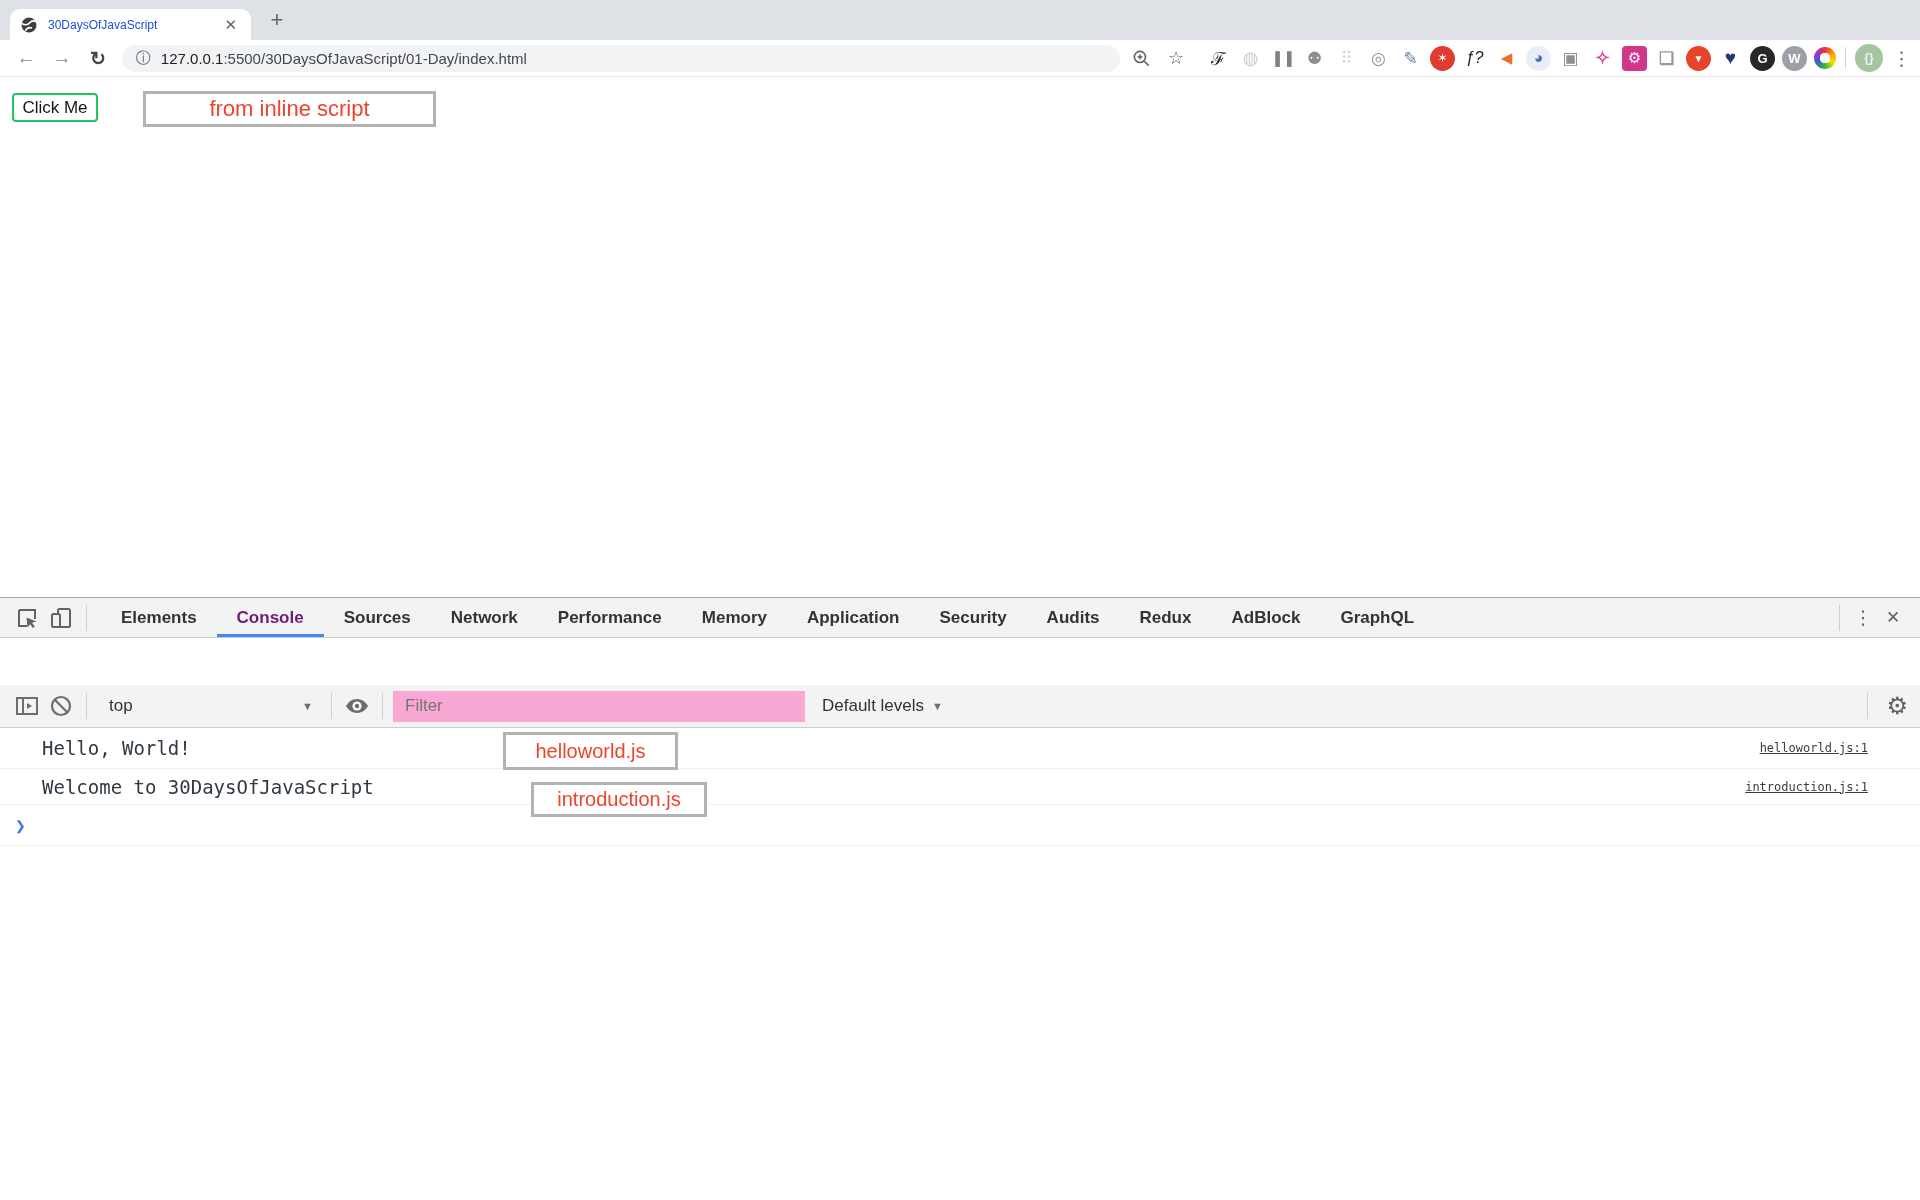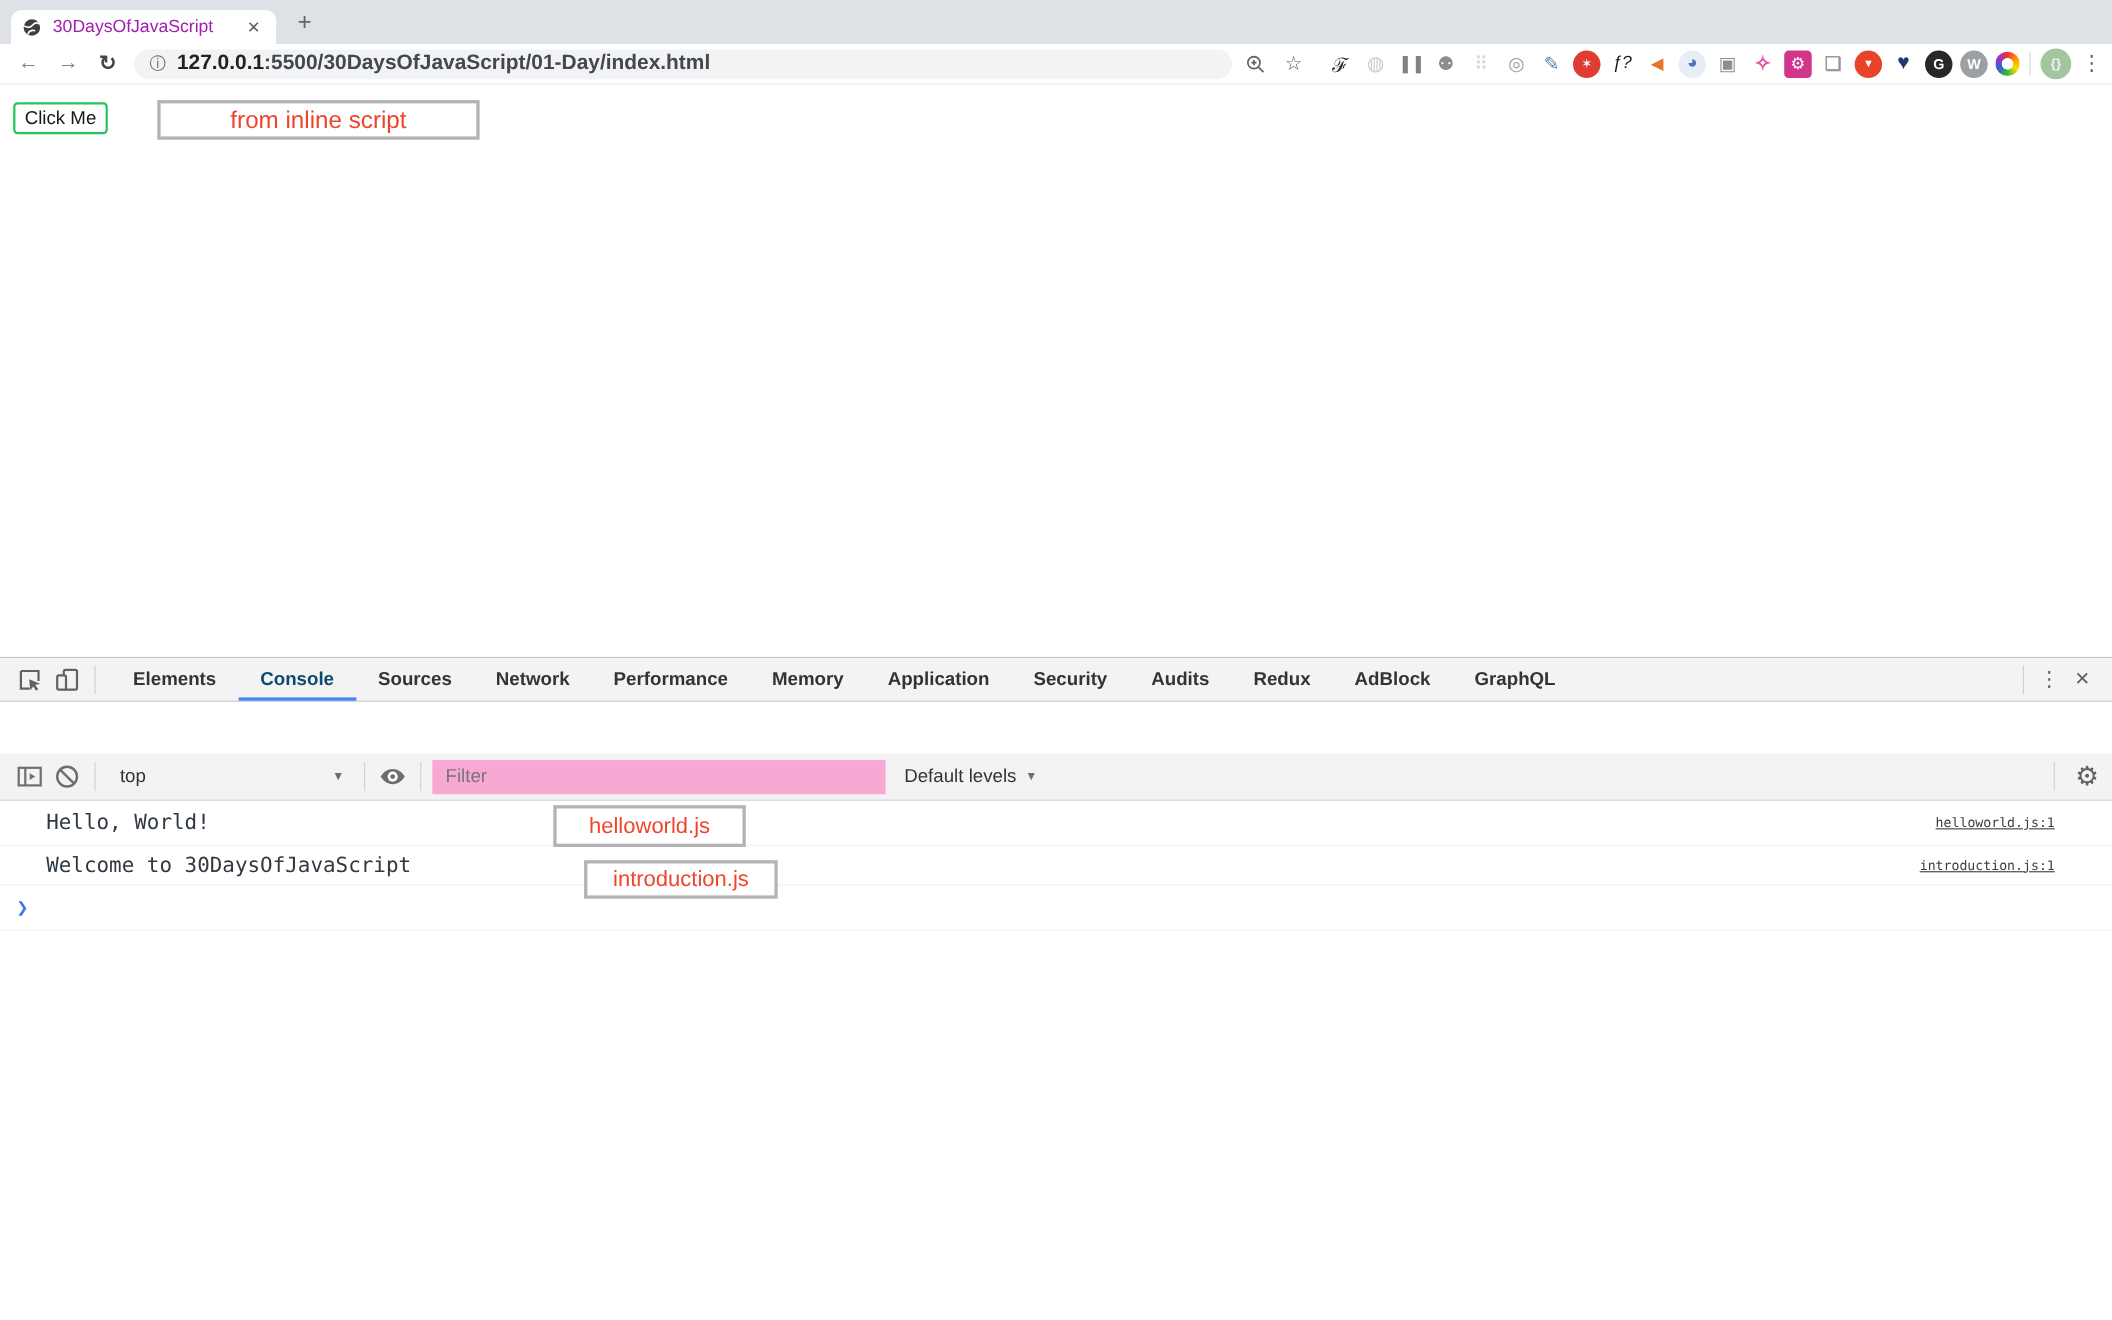--- a/index.html
+++ b/index.html
@@ -3,34 +3,34 @@
 <meta charset="utf-8">
 <style>
   * { box-sizing: border-box; margin: 0; padding: 0; }
   html,body { width: 1920px; height: 1200px; background: #fff; font-family: "Liberation Sans", sans-serif; }
   .screen { position: relative; width: 1920px; height: 1200px; overflow: hidden; }
 
   
   .tabstrip { height: 40px; background: #dee1e6; position: relative; }
   .tab { position: absolute; left: 10px; top: 9px; width: 241px; height: 31px; background: #fff;
          border-radius: 10px 10px 0 0; display: flex; align-items: center; padding: 0 10px; }
-  .tab-title { flex: 1; font-size: 16px; color: #a21caf; margin-left: 10px; white-space: nowrap; overflow: hidden; }
+  .tab-title { flex: 1; font-size: 12px; color: #1d4ed8; margin-left: 10px; white-space: nowrap; overflow: hidden; }
   .tab-close { font-size: 15px; color: #5f6368; padding: 0 4px; cursor: default; }
   .newtab-btn { position: absolute; left: 262px; top: 5px; width: 30px; height: 30px; display: flex;
                 align-items: center; justify-content: center; font-size: 22px; color: #5f6368; }
 
   
   .toolbar { height: 37px; background: #fff; border-bottom: 1px solid #e4e6e8; display: flex;
              align-items: center; padding: 0 10px 0 14px; }
   .navbtn { width: 24px; text-align: center; font-size: 19px; color: #83878c; margin-right: 12px; }
   .navbtn.reload { color: #43464a; font-weight: bold; }
   .omnibox { width: 1000px; height: 27px; background: #f1f3f4; border-radius: 14px; display: flex;
              align-items: center; padding: 0 14px; margin-right: 12px; }
   .info-ic { font-size: 15px; color: #5f6368; margin-right: 10px; }
-  .url { font-size: 19px; color: #202124; white-space: nowrap; font-weight: bold; }
+  .url { font-size: 15px; color: #202124; white-space: nowrap; }
   .url .rest { color: #44474c; }
   .tb-ic { width: 24px; text-align: center; color: #5f6368; margin-right: 8px; flex: none; }
   .star-ic { font-size: 18px; }
   .extensions { display: flex; gap: 7px; margin-left: 10px; align-items: center; }
   .ext { width: 25px; height: 25px; display: flex; align-items: center; justify-content: center;
          font-size: 15px; border-radius: 5px; flex: none; }
   .e1 { color:#2d2d2d; font-size:18px; } .e2 { color:#c9cccf; font-size:18px; }
   .e3 { color:#7d8287; font-size:13px; letter-spacing:-2px; } .e4 { color:#8a8e92; font-size:17px; }
   .e5 { color:#d3d5d7; font-size:17px; } .e6 { color:#97999c; font-size:17px; }
   .e7 { color:#5a7fae; font-size:17px; } .e8 { background:#e03c31; color:#fff; border-radius:50%; font-size:12px; }
@@ -61,21 +61,21 @@
 
   
   .devtools { height: 602px; border-top: 1px solid #a5a8ab; display: flex; flex-direction: column; }
   .dt-tabbar { height: 40px; background: #f3f3f3; border-bottom: 1px solid #ccc; display: flex;
                align-items: center; flex: none; padding-left: 10px; }
   .dt-iconbtn { width: 34px; height: 30px; display: flex; align-items: center; justify-content: center; flex: none; }
   .dt-vsep { width: 1px; height: 26px; background: #d0d0d0; margin: 0 8px; flex: none; }
   .dt-tabs { display: flex; height: 100%; margin-left: 6px; font-weight: bold; }
   .dt-tab { padding: 0 20px; font-size: 17px; color: #333; display: flex; align-items: center;
             height: 100%; position: relative; white-space: nowrap; }
-  .dt-tab.active { color: #0c4a6e; }
+  .dt-tab.active { color: #701a75; }
   .dt-tab.active::after { content: ""; position: absolute; left: 0; right: 0; bottom: 0; height: 3px; background: #4285f4; }
   .dt-tabbar-right { margin-left: auto; display: flex; align-items: center; padding-right: 12px; }
   .dt-kebab { font-size: 19px; color: #5f6368; width: 30px; text-align: center; }
   .dt-close { font-size: 17px; color: #5f6368; width: 30px; text-align: center; }
 
   .dt-toolbar { height: 43px; background: #f3f3f3; border-bottom: 1px solid #ccc; display: flex;
                 align-items: center; flex: none; padding: 0 12px 0 10px; margin-top: 47px; }
   .ctx-select { width: 228px; display: flex; align-items: center; font-size: 17px; color: #333;
                 padding: 0 10px 0 14px; }
   .dd-arrow { margin-left: auto; font-size: 11px; color: #6e6e6e; }

